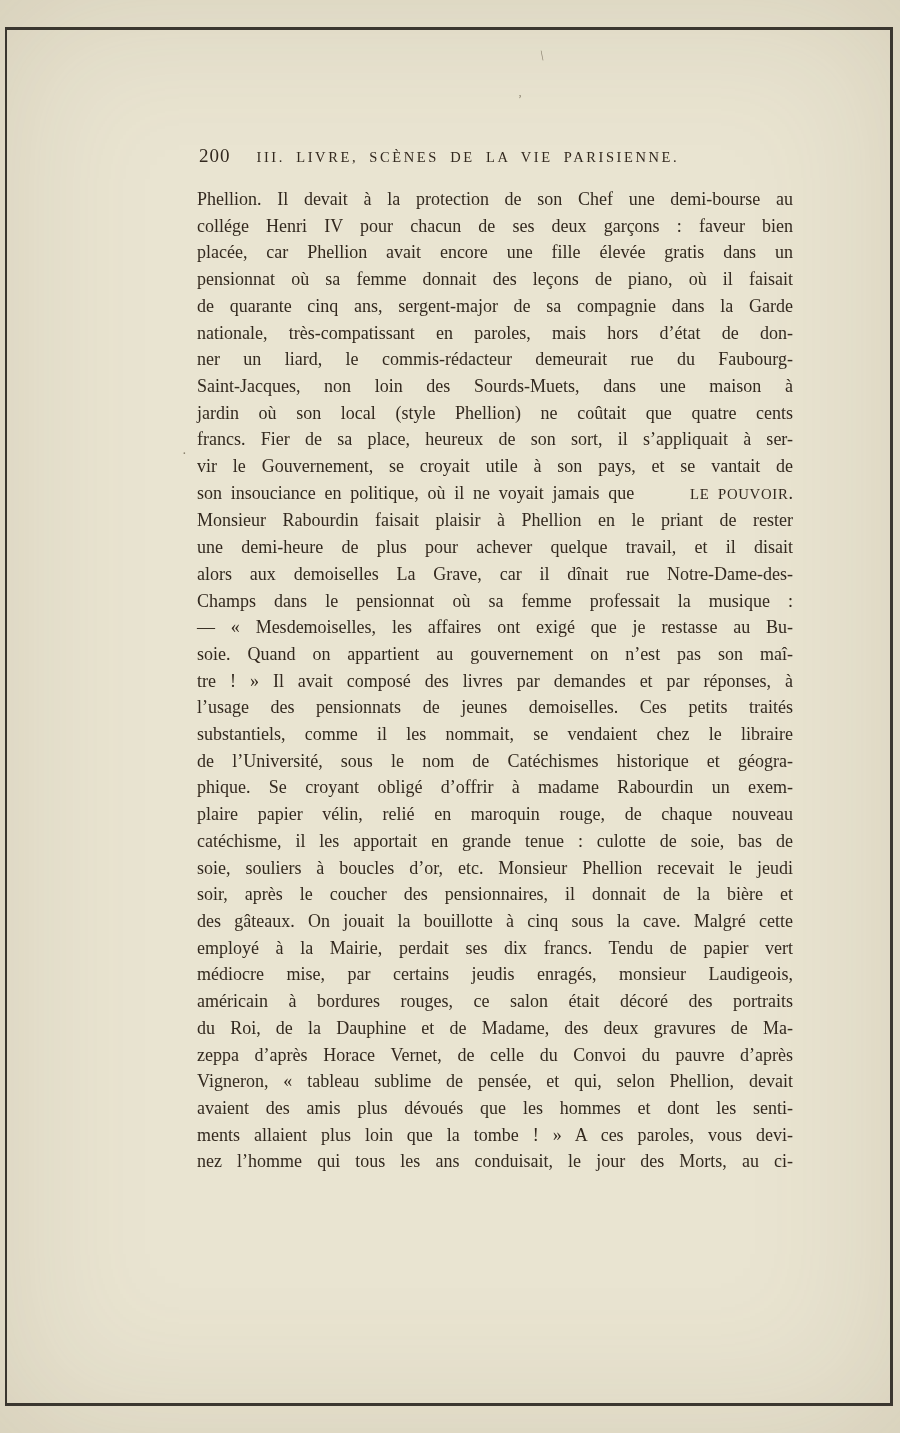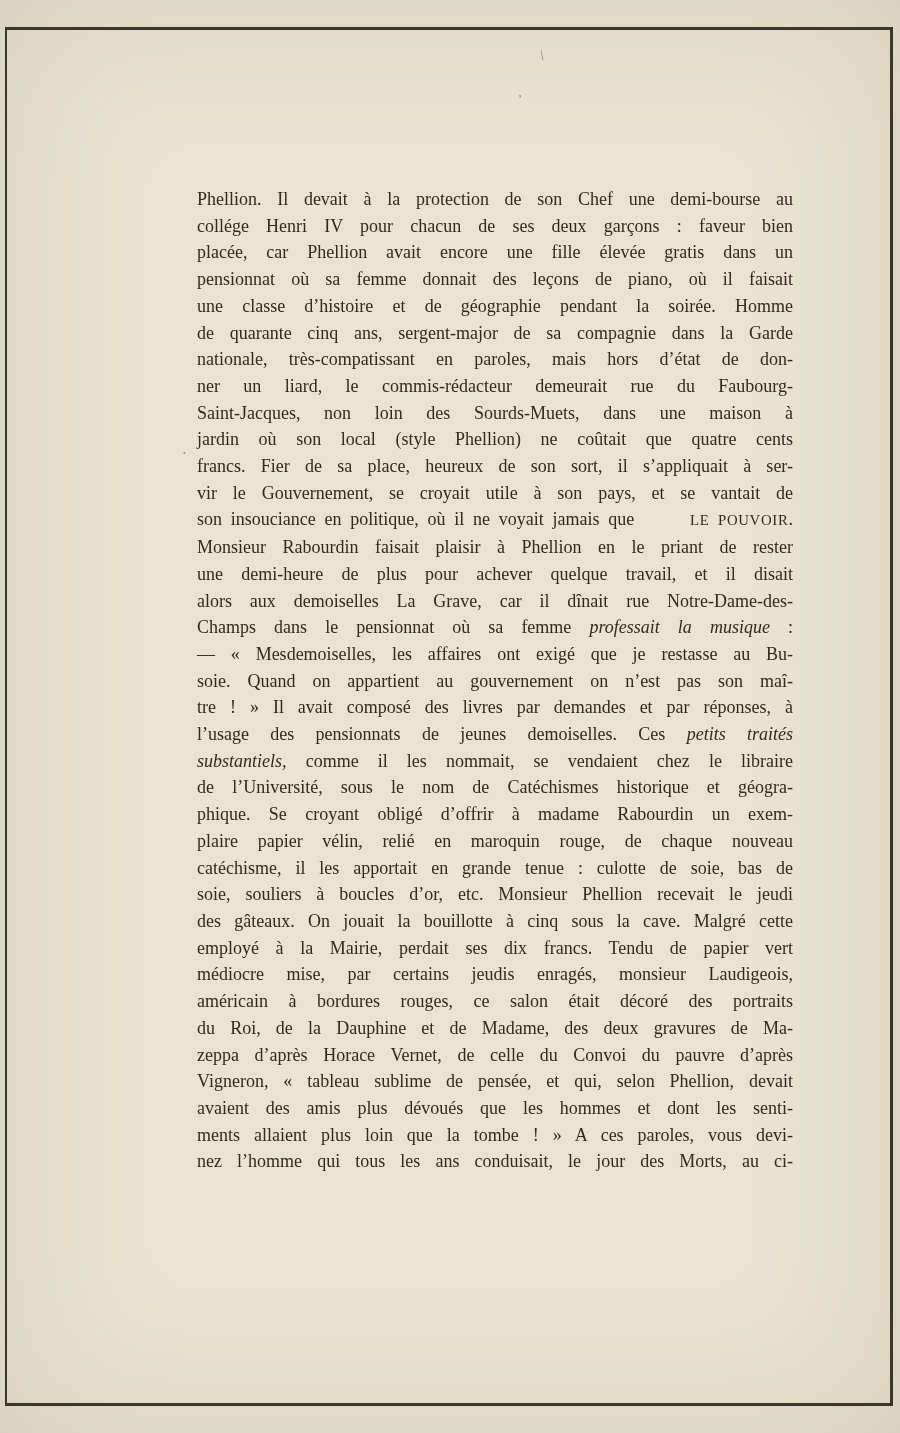--- a/index.html
+++ b/index.html
@@ -51,41 +51,44 @@
     position:absolute;
     top:186px;left:197px;width:596px;
     color:var(--ink);
     font-size:18px;
     line-height:26.7px;
   }
   .line{
     text-align:justify;
     text-align-last:justify;
   }
-  .line .i{font-style:italic;}
+  .line .i{}
   .line .sc{font-size:.82em;letter-spacing:.7px;margin-left:47px;}
   .artifact{
     position:absolute;
     color:rgba(72,60,42,.6);
     pointer-events:none;
   }
 </style>
 </head>
 <body>
 
 <div class="scan">
   <div class="frame"></div>
 
+  <header class="running-head">
+    <span class="pagenum">200</span>
+    <span class="running-title">III. LIVRE, SCÈNES DE LA VIE PARISIENNE.</span>
+  </header>
 
   <main class="body-text">
       <div class="line"><span>Phellion. Il devait à la protection de son Chef une demi-bourse au</span></div>
       <div class="line"><span>collége Henri IV pour chacun de ses deux garçons : faveur bien</span></div>
       <div class="line"><span>placée, car Phellion avait encore une fille élevée gratis dans un</span></div>
       <div class="line"><span>pensionnat où sa femme donnait des leçons de piano, où il faisait</span></div>
-      <div class="line"><span>une classe d’histoire et de géographie pendant la soirée. Homme</span></div>
       <div class="line"><span>de quarante cinq ans, sergent-major de sa compagnie dans la Garde</span></div>
       <div class="line"><span>nationale, très-compatissant en paroles, mais hors d’état de don-</span></div>
       <div class="line"><span>ner un liard, le commis-rédacteur demeurait rue du Faubourg-</span></div>
       <div class="line"><span>Saint-Jacques, non loin des Sourds-Muets, dans une maison à</span></div>
       <div class="line"><span>jardin où son local (style Phellion) ne coûtait que quatre cents</span></div>
       <div class="line"><span>francs. Fier de sa place, heureux de son sort, il s’appliquait à ser-</span></div>
       <div class="line"><span>vir le Gouvernement, se croyait utile à son pays, et se vantait de</span></div>
       <div class="line"><span>son insouciance en politique, où il ne voyait jamais que </span><span class="sc">LE POUVOIR</span><span>.</span></div>
       <div class="line"><span>Monsieur Rabourdin faisait plaisir à Phellion en le priant de rester</span></div>
       <div class="line"><span>une demi-heure de plus pour achever quelque travail, et il disait</span></div>
@@ -94,20 +97,21 @@
       <div class="line"><span>— « Mesdemoiselles, les affaires ont exigé que je restasse au Bu-</span></div>
       <div class="line"><span>soie. Quand on appartient au gouvernement on n’est pas son maî-</span></div>
       <div class="line"><span>tre ! » Il avait composé des livres par demandes et par réponses, à</span></div>
       <div class="line"><span>l’usage des pensionnats de jeunes demoiselles. Ces </span><span class="i">petits traités</span></div>
       <div class="line"><span class="i">substantiels,</span><span> comme il les nommait, se vendaient chez le libraire</span></div>
       <div class="line"><span>de l’Université, sous le nom de Catéchismes historique et géogra-</span></div>
       <div class="line"><span>phique. Se croyant obligé d’offrir à madame Rabourdin un exem-</span></div>
       <div class="line"><span>plaire papier vélin, relié en maroquin rouge, de chaque nouveau</span></div>
       <div class="line"><span>catéchisme, il les apportait en grande tenue : culotte de soie, bas de</span></div>
       <div class="line"><span>soie, souliers à boucles d’or, etc. Monsieur Phellion recevait le jeudi</span></div>
+      <div class="line"><span>soir, après le coucher des pensionnaires, il donnait de la bière et</span></div>
       <div class="line"><span>des gâteaux. On jouait la bouillotte à cinq sous la cave. Malgré cette</span></div>
       <div class="line"><span>employé à la Mairie, perdait ses dix francs. Tendu de papier vert</span></div>
       <div class="line"><span>médiocre mise, par certains jeudis enragés, monsieur Laudigeois,</span></div>
       <div class="line"><span>américain à bordures rouges, ce salon était décoré des portraits</span></div>
       <div class="line"><span>du Roi, de la Dauphine et de Madame, des deux gravures de Ma-</span></div>
       <div class="line"><span>zeppa d’après Horace Vernet, de celle du Convoi du pauvre d’après</span></div>
       <div class="line"><span>Vigneron, « tableau sublime de pensée, et qui, selon Phellion, devait</span></div>
       <div class="line"><span>avaient des amis plus dévoués que les hommes et dont les senti-</span></div>
       <div class="line"><span>ments allaient plus loin que la tombe ! » A ces paroles, vous devi-</span></div>
       <div class="line"><span>nez l’homme qui tous les ans conduisait, le jour des Morts, au ci-</span></div>

